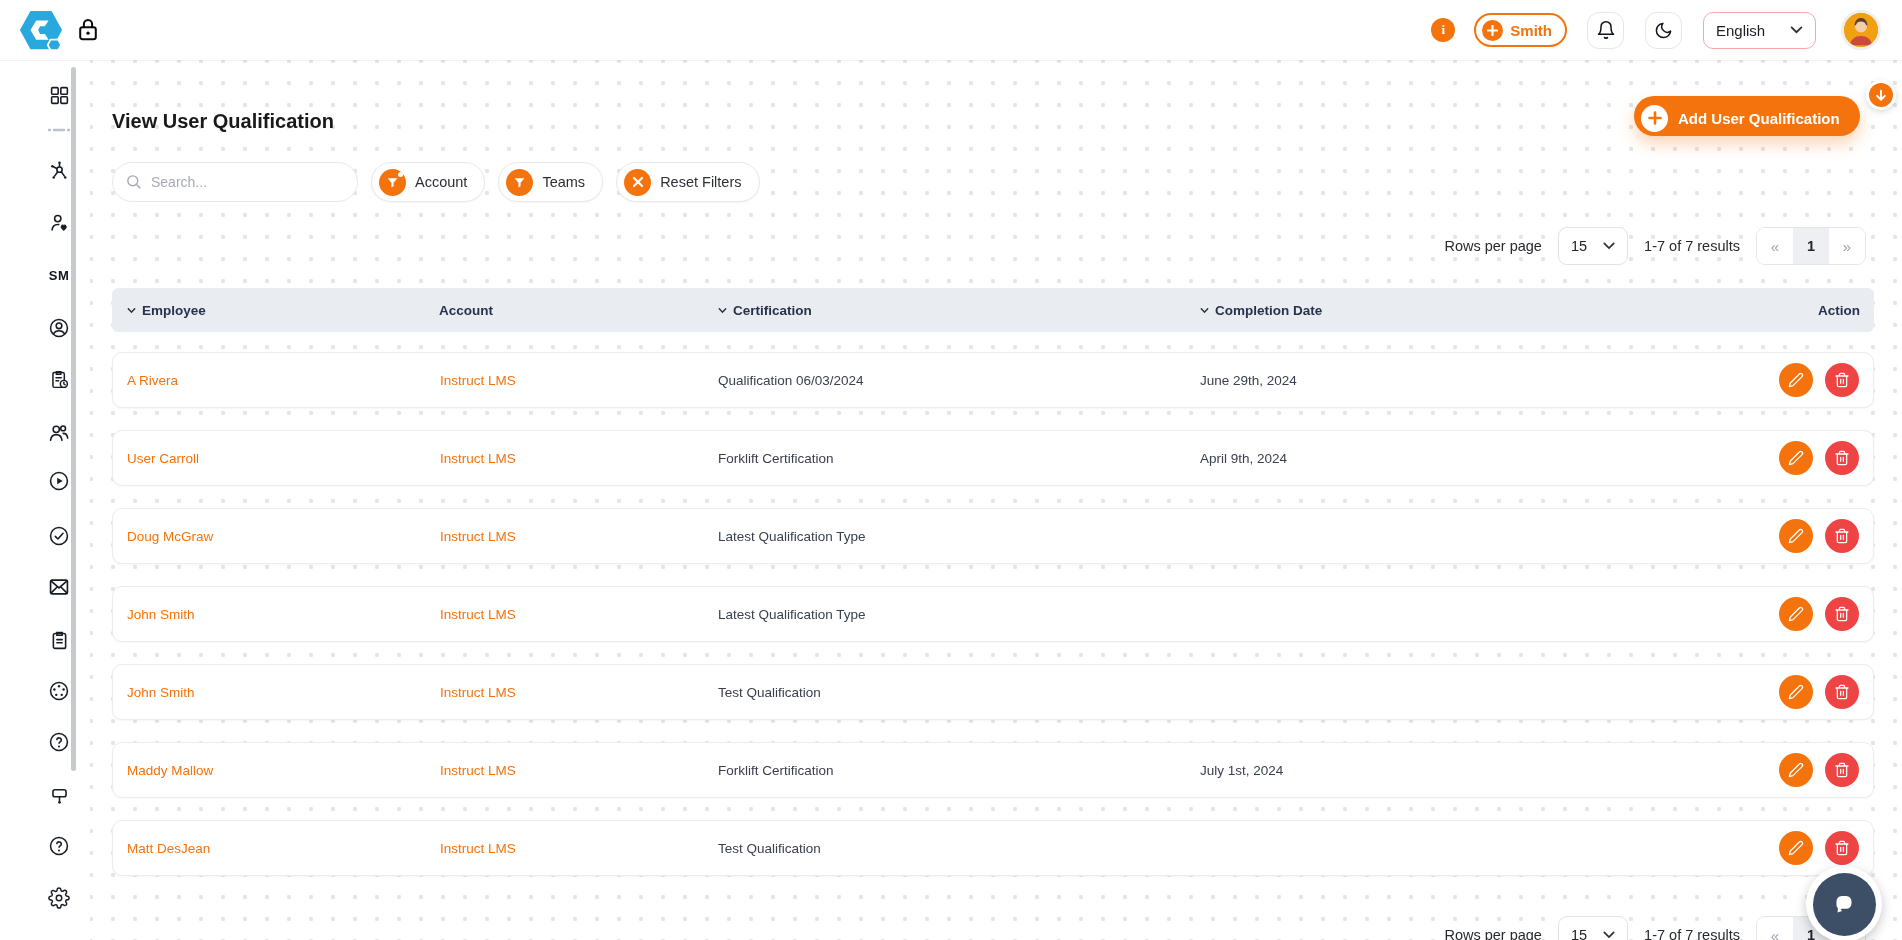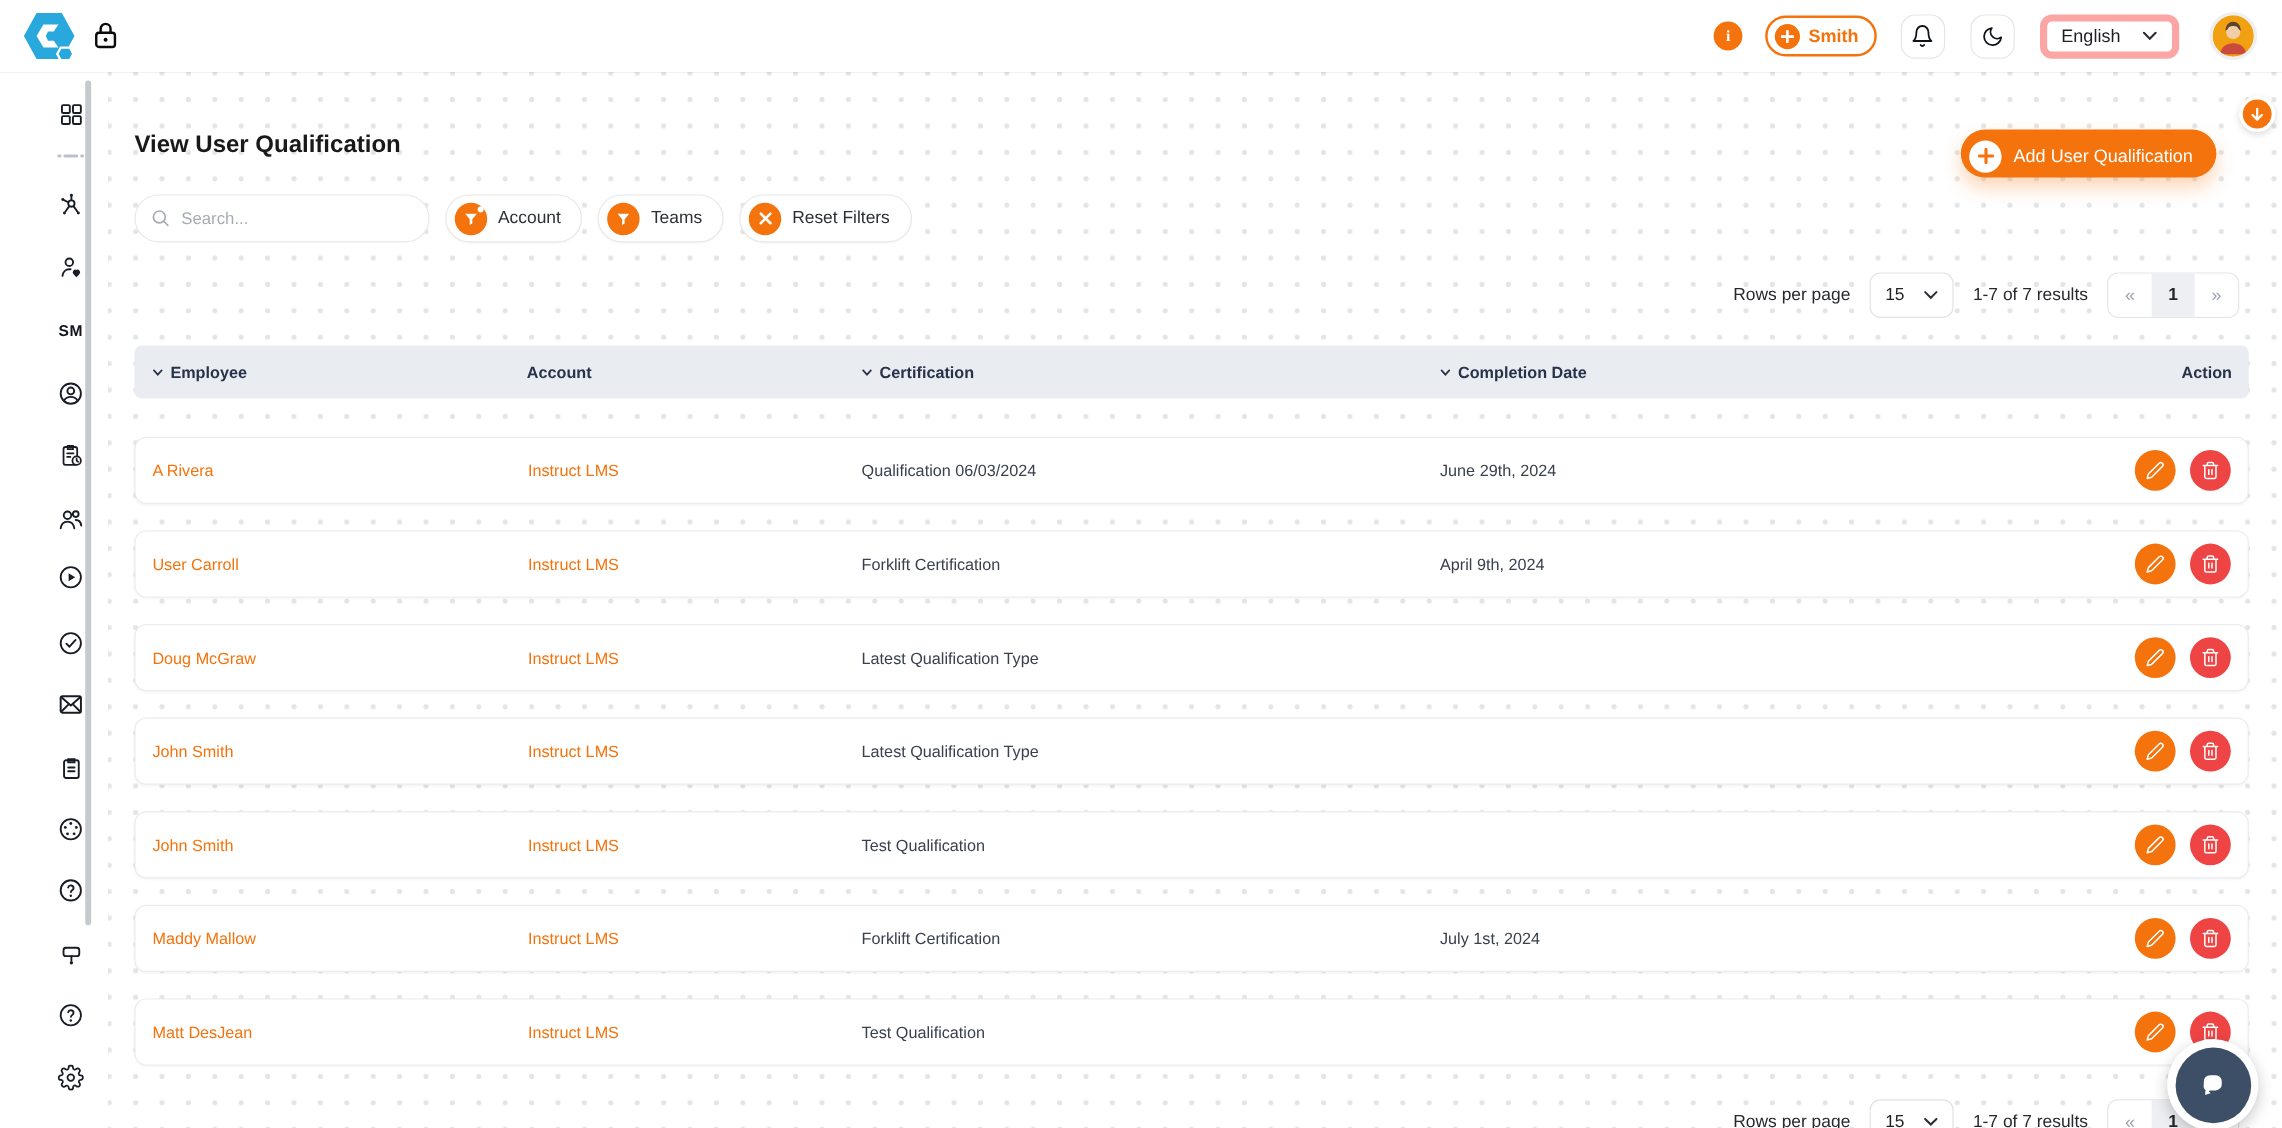--- a/index.html
+++ b/index.html
@@ -16,21 +16,21 @@
   .info-badge { width:24px; height:24px; border-radius:50%; background:#f4730c; color:#fff;
     display:grid; place-items:center; font-weight:700; font-size:13px; font-family:"Liberation Serif",serif;
     cursor:pointer; margin-right:19px; }
   .info-badge::after { content:"i"; }
   .task-btn { display:flex; align-items:center; gap:7px; height:34px; padding:0 13px 0 6px;
     border:2px solid #f4730c; border-radius:17px; background:#fff; color:#f4730c; font-weight:700;
     font-size:15px; cursor:pointer; font-family:inherit; margin-right:20px; }
   .task-plus { width:21px; height:21px; border-radius:50%; background:#f4730c; display:grid; place-items:center; }
   .icon-btn { width:37px; height:37px; border:1px solid #e3e6ea; border-radius:12px; background:#fff;
     display:grid; place-items:center; cursor:pointer; color:#10131a; margin-right:21px; }
-  .lang-select { height:37px; min-width:113px; border:6px solid #fca5a5; border-radius:10px; background:#fff;
+  .lang-select { height:37px; min-width:113px; border:1px solid #fca5a5; border-radius:10px; background:#fff;
     display:flex; align-items:center; justify-content:space-between; padding:0 12px; gap:18px;
     font-size:15px; color:#1d1f24; cursor:pointer; margin-right:25px; }
   .avatar { width:40px; height:40px; border-radius:50%; background:#f0a011; border:3px solid #efefef;
     overflow:hidden; cursor:pointer; }
 
   
   .sidebar { position:absolute; left:0; top:60px; width:62px; bottom:0; background:#fff; z-index:20;margin-left:28px; }
   .side-item { position:absolute; left:11px; width:40px; height:40px; display:grid; place-items:center;
     color:#171c26; cursor:pointer; }
   .side-item.side-divider { cursor:default; }
@@ -38,23 +38,23 @@
   .v-scroll { position:absolute; left:71px; top:67px; width:5px; height:704px; background:#c6cacf;
     border-radius:3px; z-index:25; cursor:pointer; }
 
   
   .content { position:absolute; left:62px; top:60px; right:0; bottom:0; background-color:#fff;
     background-image:radial-gradient(circle,#e3e5e7 2px,transparent 2.4px);
     background-size:22px 22px; background-position:18px 12px; }
 
   
   .page-title { position:absolute; left:112px; top:110px; font-size:20px; font-weight:700; color:#191919; z-index:5; }
-  .add-btn { position:absolute; left:1634px; top:108px; height:40px; display:flex; align-items:center; gap:10px;
+  .add-btn { position:absolute; left:1634px; top:96px; height:40px; display:flex; align-items:center; gap:10px;
     padding:4px 20px 0 7px; border:none; border-radius:20px; background:#f4730c; color:#fff; font-size:15px;
-    font-weight:400; font-family:inherit; cursor:pointer; z-index:5;
+    font-weight:700; font-family:inherit; cursor:pointer; z-index:5;
     box-shadow:0 8px 16px rgba(244,115,12,.30); }
   .add-plus { width:27px; height:27px; border-radius:50%; background:#fff; display:grid; place-items:center; }
   .down-badge { position:absolute; left:1866px; top:80px; width:30px; height:30px; border-radius:50%;
     background:#fff; display:grid; place-items:center; z-index:6; box-shadow:0 2px 6px rgba(0,0,0,.15); cursor:pointer; }
   .down-badge .inner { width:24px; height:24px; border-radius:50%; background:#f4730c; display:grid; place-items:center; }
 
   
   .filters { position:absolute; left:112px; top:162px; display:flex; gap:13px; z-index:5; }
   .search-box { position:relative; width:246px; height:40px; }
   .search-box input { width:100%; height:100%; border:1px solid #e7e8ea; border-radius:20px; background:#fff;
@@ -77,21 +77,21 @@
     align-items:center; justify-content:space-between; padding:0 12px; gap:16px; font-size:14.5px;
     color:#222; cursor:pointer; min-width:68px; }
   .pager { display:flex; height:38px; border:1px solid #e2e5e9; border-radius:9px; overflow:hidden; background:#fff; }
   .pg { width:36px; height:100%; border:none; background:#fff; font-size:15px; color:#9aa1ac;
     cursor:pointer; font-family:inherit; display:grid; place-items:center; }
   .pg.cur { background:#edeff2; color:#23262c; font-weight:600; font-size:14.5px; }
 
   
   .table-wrap { position:absolute; left:112px; top:288px; width:1762px; z-index:5; }
   .tgrid { display:grid; grid-template-columns:313px 278px 482px 1fr 110px; align-items:center; padding:0 14px; }
-  .thead { height:44px; background:#e9edf2; border-radius:6px; margin-bottom:32px; }
+  .thead { height:44px; background:#e9edf2; border-radius:6px; margin-bottom:20px; }
   .hcell { display:flex; align-items:center; gap:5px; font-size:13.5px; font-weight:700; color:#28324a; }
   .hcell.right { justify-content:flex-end; }
   .hcell .sort { display:inline-flex; color:#28324a; }
   .trow { height:56px; background:#fff; border:1px solid #ececec; border-radius:10px; margin-bottom:22px;
     box-shadow:0 1px 2px rgba(23,35,61,.04); }
   .cell { font-size:13.5px; color:#39404e; }
   .cell.link { color:#f4730c; cursor:pointer; }
   .cell.actions { display:flex; gap:12px; justify-content:flex-end; }
   .act { width:34px; height:34px; border-radius:50%; border:none; display:grid; place-items:center;
     cursor:pointer; color:#fff; }

